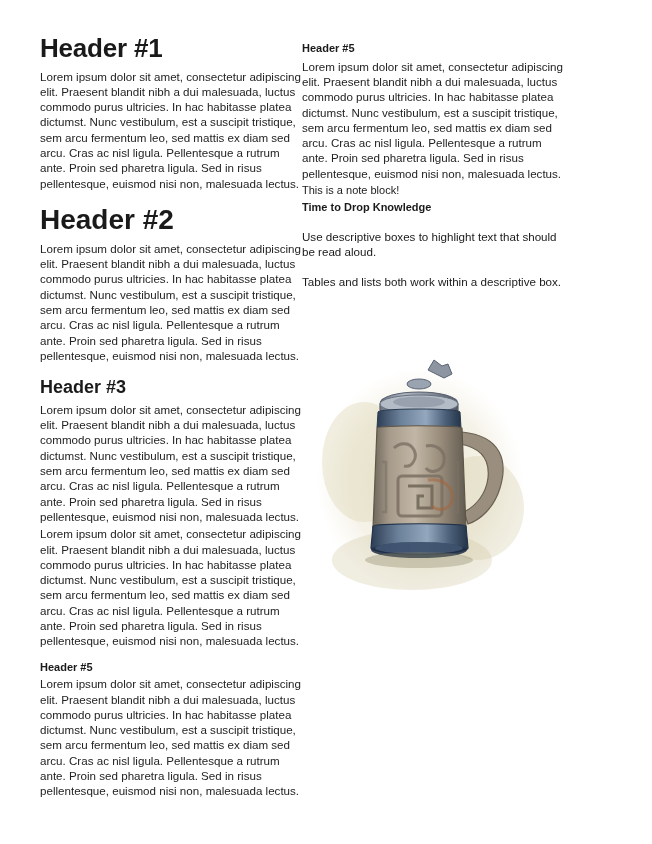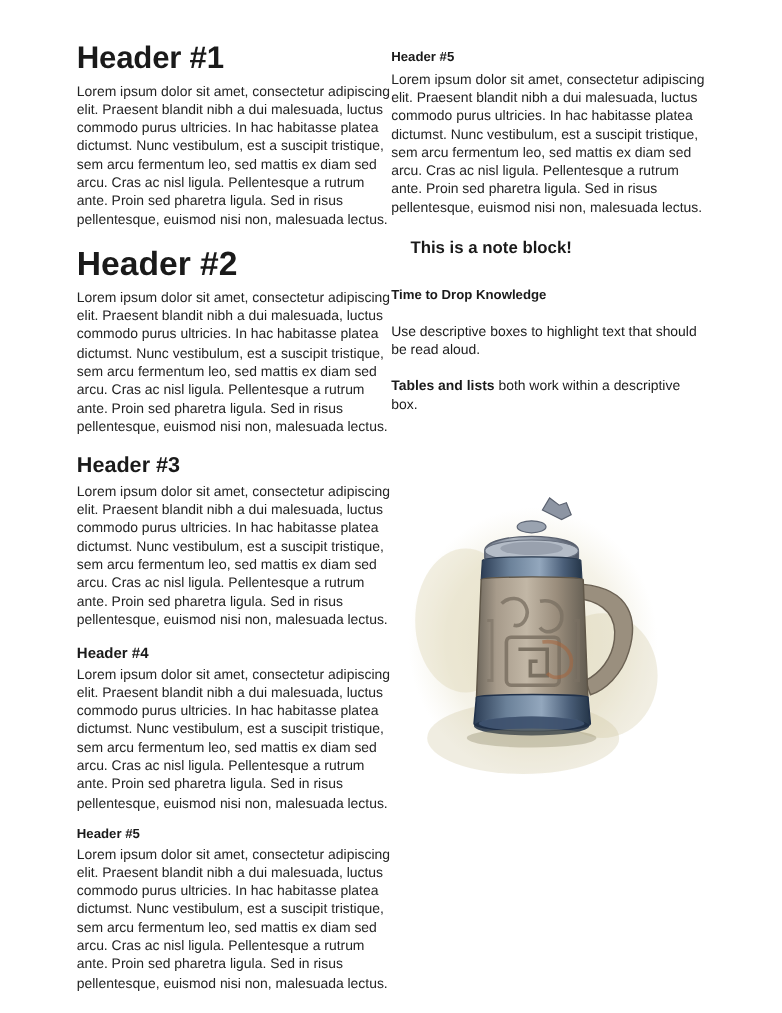--- a/index.html
+++ b/index.html
@@ -18,21 +18,20 @@
     position: relative;
     width: 652px;
     height: 844px;
     box-sizing: border-box;
     padding: 34px 40px 20px 40px;
   }
   .columns {
     display: flex;
     flex-direction: row;
     align-items: flex-start;
-    justify-content: center;
   }
   .col {
     width: 262px;
     flex: 0 0 262px;
   }
   .col-right {
     padding-top: 8px;
   }
 
   
@@ -79,38 +78,37 @@
     color: #232323;
   }
 
   .note-title {
     font-size: 11px;
     font-weight: bold;
     margin: 10px 0 1px 0;
     line-height: 1.2;
   }
   .note-text {
-    font-size: 14px;
+    font-size: 11px;
     line-height: 1.32;
-    margin: 16px;
-    font-weight: bold;
+    margin: 0;
   }
   .drop-title {
     font-size: 11px;
     font-weight: bold;
-    margin: 25px 0 1px 0;
+    margin: 3px 0 1px 0;
     line-height: 1.2;
   }
   .drop-text {
     font-size: 11.6px;
     line-height: 1.32;
     margin: 15px 0 2px 0;
   }
   .bold-lead {
-    font-weight: bold;
+    font-weight: normal;
   }
 
   
   .illustration {
     position: relative;
     width: 262px;
     height: 300px;
     margin-top: 22px;
   }
   .illustration svg {
@@ -127,21 +125,20 @@
 
       <h1 class="h1">Header #1</h1>
       <p class="body-text">Lorem ipsum dolor sit amet, consectetur adipiscing elit. Praesent blandit nibh a dui malesuada, luctus commodo purus ultricies. In hac habitasse platea dictumst. Nunc vestibulum, est a suscipit tristique, sem arcu fermentum leo, sed mattis ex diam sed arcu. Cras ac nisl ligula. Pellentesque a rutrum ante. Proin sed pharetra ligula. Sed in risus pellentesque, euismod nisi non, malesuada lectus.</p>
 
       <h2 class="h2">Header #2</h2>
       <p class="body-text">Lorem ipsum dolor sit amet, consectetur adipiscing elit. Praesent blandit nibh a dui malesuada, luctus commodo purus ultricies. In hac habitasse platea dictumst. Nunc vestibulum, est a suscipit tristique, sem arcu fermentum leo, sed mattis ex diam sed arcu. Cras ac nisl ligula. Pellentesque a rutrum ante. Proin sed pharetra ligula. Sed in risus pellentesque, euismod nisi non, malesuada lectus.</p>
 
       <h3 class="h3">Header #3</h3>
       <p class="body-text">Lorem ipsum dolor sit amet, consectetur adipiscing elit. Praesent blandit nibh a dui malesuada, luctus commodo purus ultricies. In hac habitasse platea dictumst. Nunc vestibulum, est a suscipit tristique, sem arcu fermentum leo, sed mattis ex diam sed arcu. Cras ac nisl ligula. Pellentesque a rutrum ante. Proin sed pharetra ligula. Sed in risus pellentesque, euismod nisi non, malesuada lectus.</p>
 
-      <h4 class="h4">Header #4</h4>
       <p class="body-text">Lorem ipsum dolor sit amet, consectetur adipiscing elit. Praesent blandit nibh a dui malesuada, luctus commodo purus ultricies. In hac habitasse platea dictumst. Nunc vestibulum, est a suscipit tristique, sem arcu fermentum leo, sed mattis ex diam sed arcu. Cras ac nisl ligula. Pellentesque a rutrum ante. Proin sed pharetra ligula. Sed in risus pellentesque, euismod nisi non, malesuada lectus.</p>
 
       <h5 class="h5">Header #5</h5>
       <p class="body-text">Lorem ipsum dolor sit amet, consectetur adipiscing elit. Praesent blandit nibh a dui malesuada, luctus commodo purus ultricies. In hac habitasse platea dictumst. Nunc vestibulum, est a suscipit tristique, sem arcu fermentum leo, sed mattis ex diam sed arcu. Cras ac nisl ligula. Pellentesque a rutrum ante. Proin sed pharetra ligula. Sed in risus pellentesque, euismod nisi non, malesuada lectus.</p>
 
     </div>
 
     <div class="col col-right">
 
       <h5 class="h5">Header #5</h5>

